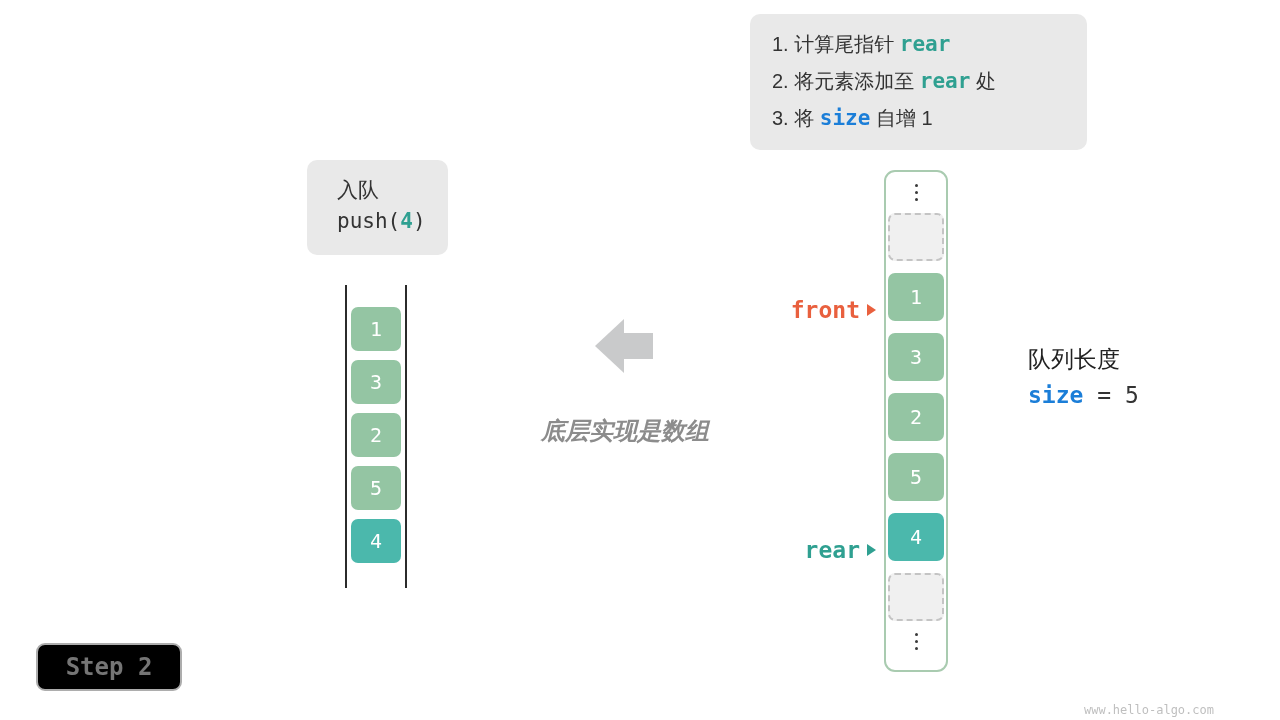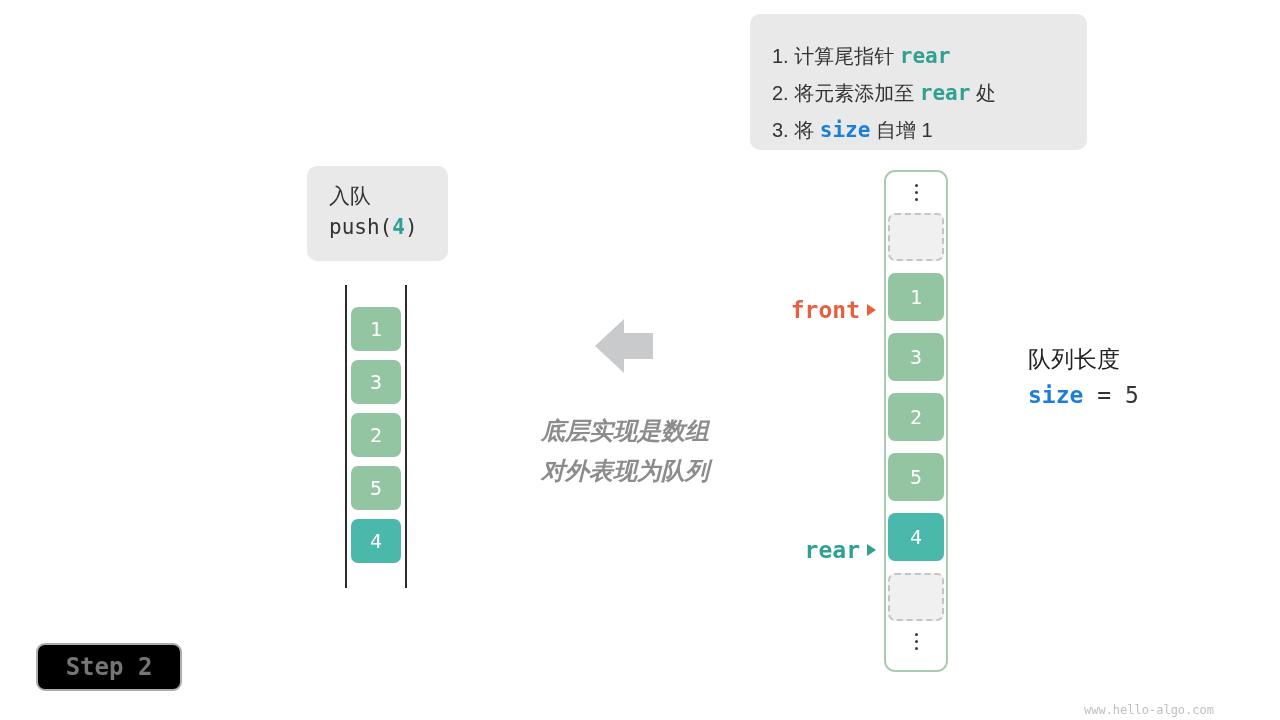--- a/index.html
+++ b/index.html
@@ -7,25 +7,25 @@
     width:1280px;height:720px;position:relative;overflow:hidden;
     background:#ffffff;font-family:"Liberation Sans",sans-serif;color:#333;
   }
   .mono{font-family:"DejaVu Sans Mono",monospace;}
   .code{font-family:"DejaVu Sans Mono",monospace;font-weight:bold;}
   .code.teal{color:#2FA091;}
   .code.blue{color:#1B7ED8;}
 
   
   .panel{position:absolute;background:#E9E9E9;border-radius:10px;box-sizing:border-box;}
-  .instructions{left:750px;top:14px;width:337px;height:136px;padding:24px 0 0 22px;}
+  .instructions{left:750px;top:14px;width:337px;height:136px;padding:12px 0 0 22px;}
   .iline{font-size:20px;line-height:37px;white-space:pre;color:#333;}
   .iline .code{font-size:21px;}
 
-  .operation{left:307px;top:166px;width:141px;height:95px;padding:15px 0 0 22px;}
+  .operation{left:307px;top:160px;width:141px;height:95px;padding:15px 0 0 30px;}
   .operation .op-title{font-size:21px;line-height:30px;color:#333;}
   .operation .op-call{font-size:21px;line-height:32px;color:#333;white-space:pre;}
   .operation .code{font-size:21px;}
 
   
   .lqueue{
     position:absolute;left:345px;top:285px;width:62px;height:303px;
     border-left:2px solid #2b2b2b;border-right:2px solid #2b2b2b;box-sizing:border-box;
     display:flex;flex-direction:column;align-items:center;gap:9px;padding-top:22px;
   }
@@ -108,21 +108,20 @@
     <div class="qbox highlight">4</div>
   </div>
 
   <div class="arrow">
     <span class="head"></span>
     <span class="stem"></span>
   </div>
 
   <div class="caption">
     <div>底层实现是数组</div>
-    <div>对外表现为队列</div>
   </div>
 
   <div class="acontainer">
     <div class="dots">
         <i></i>
         <i></i>
         <i></i>
       </div>
     <div class="acell empty"></div>
     <div class="acell">1</div>

